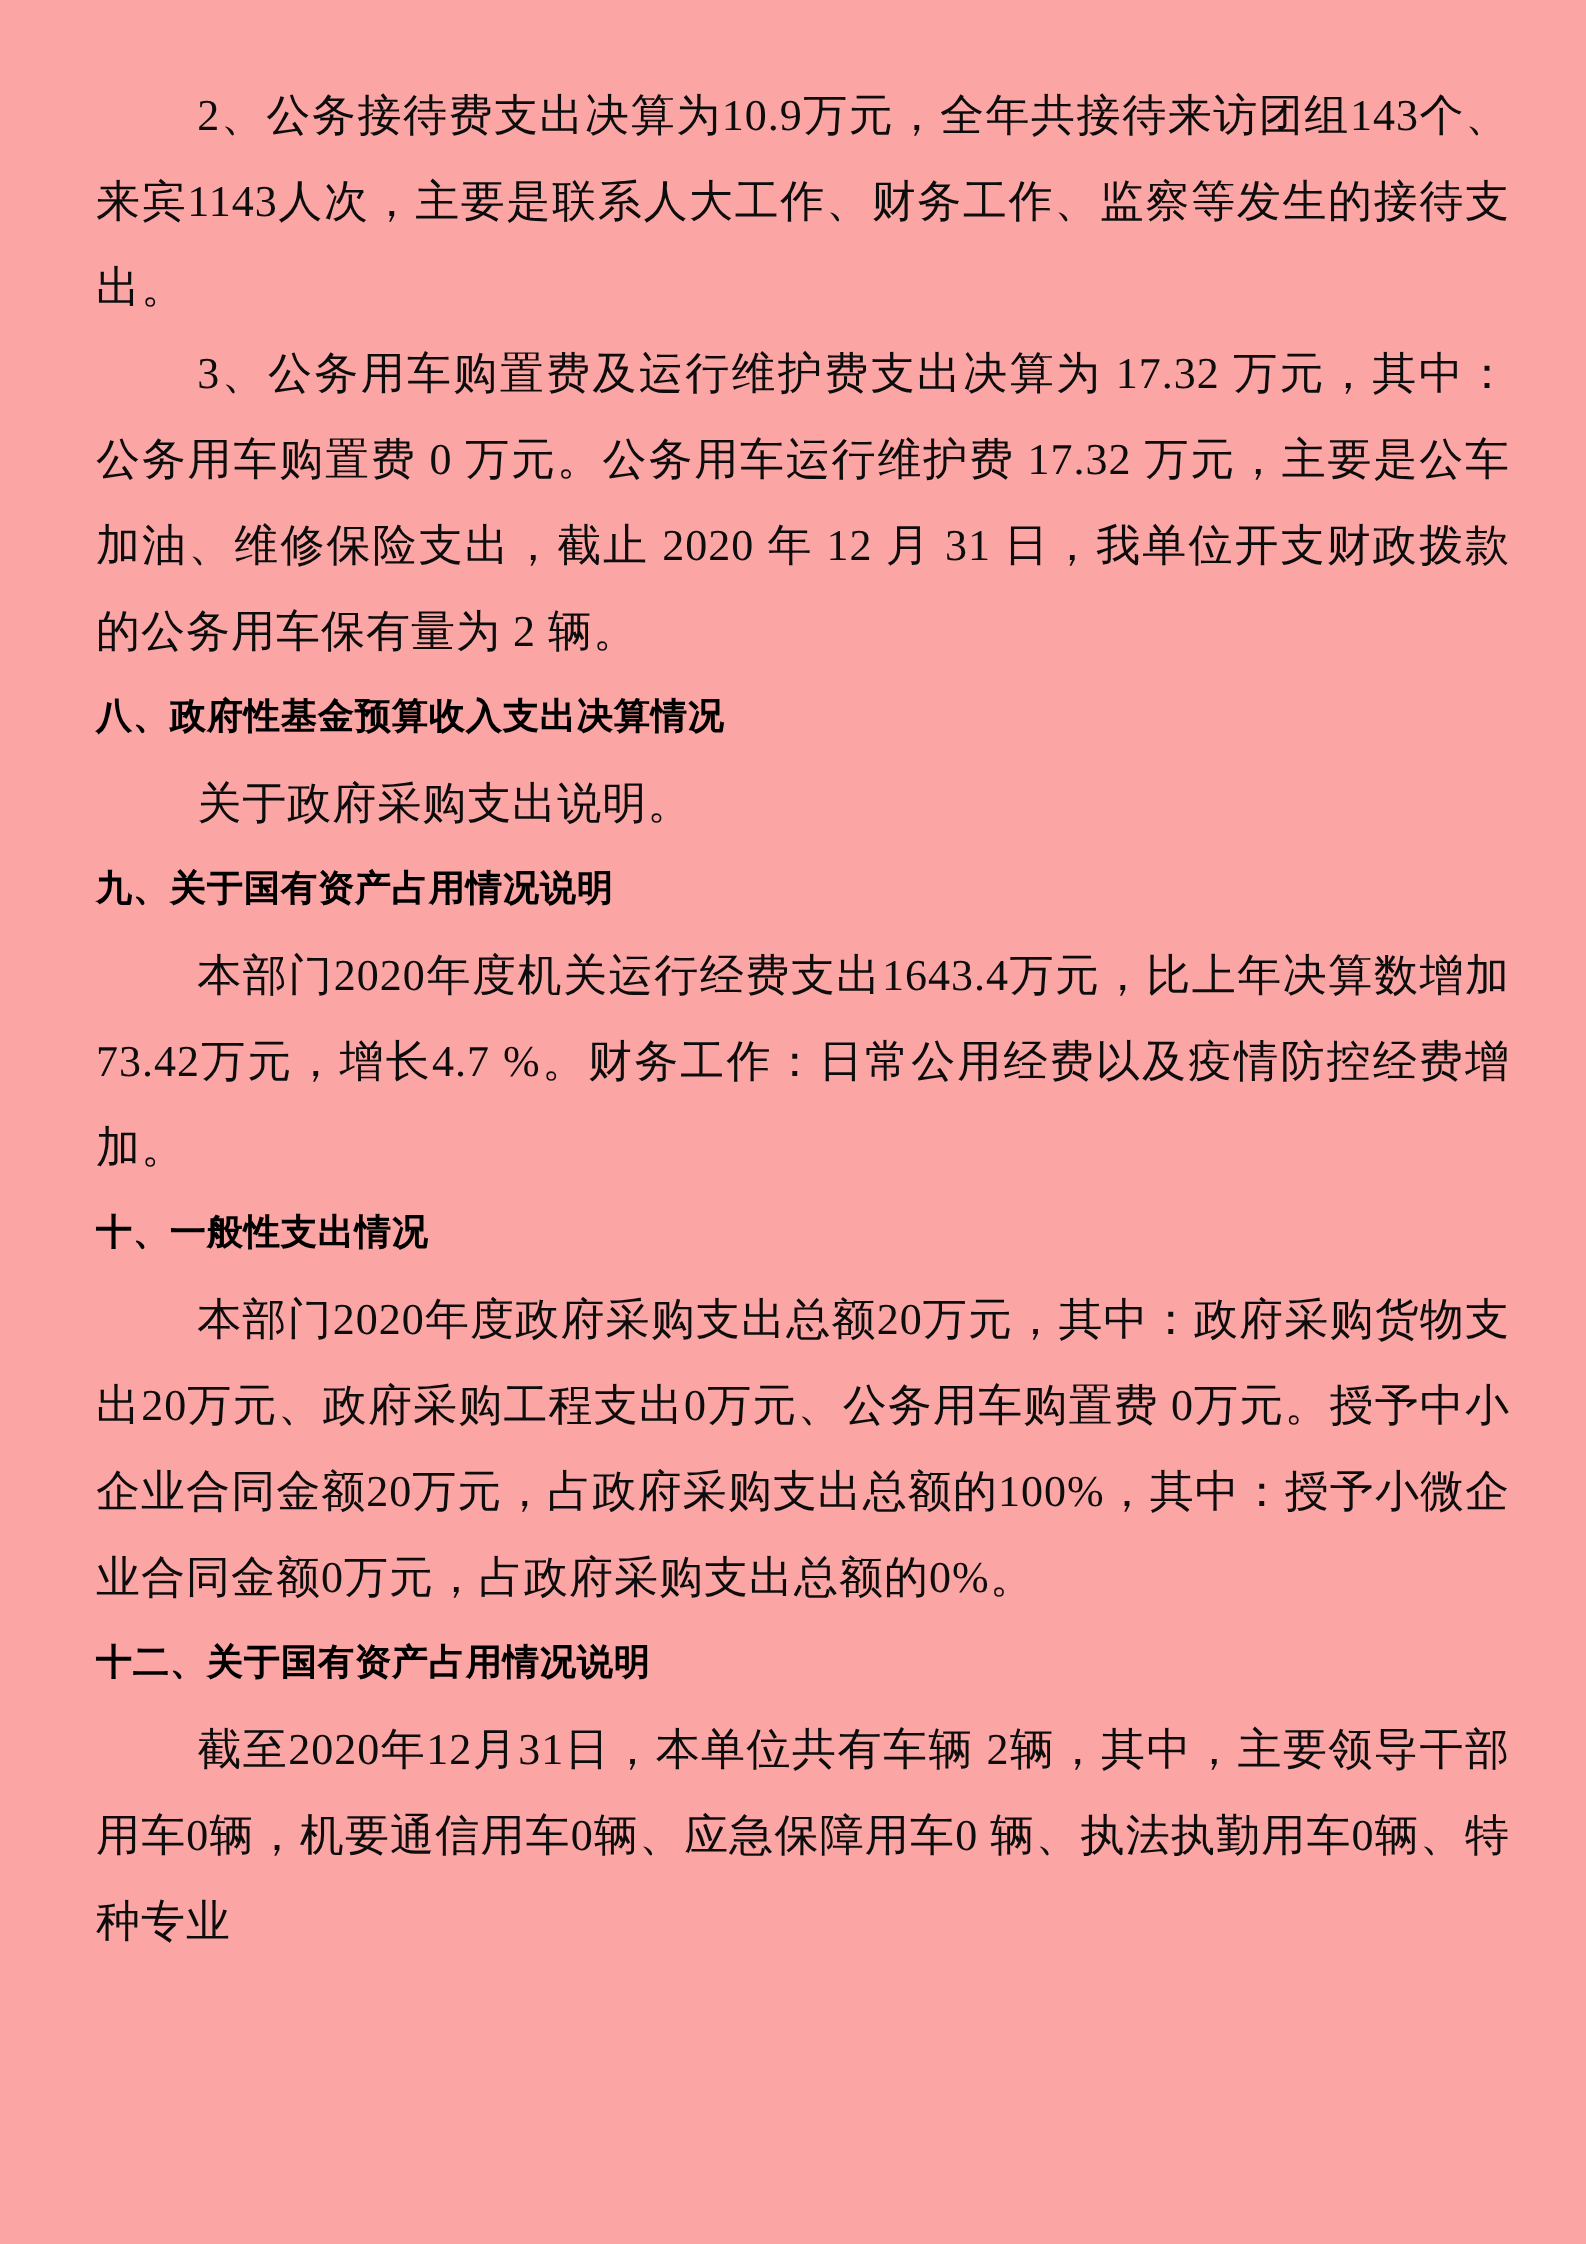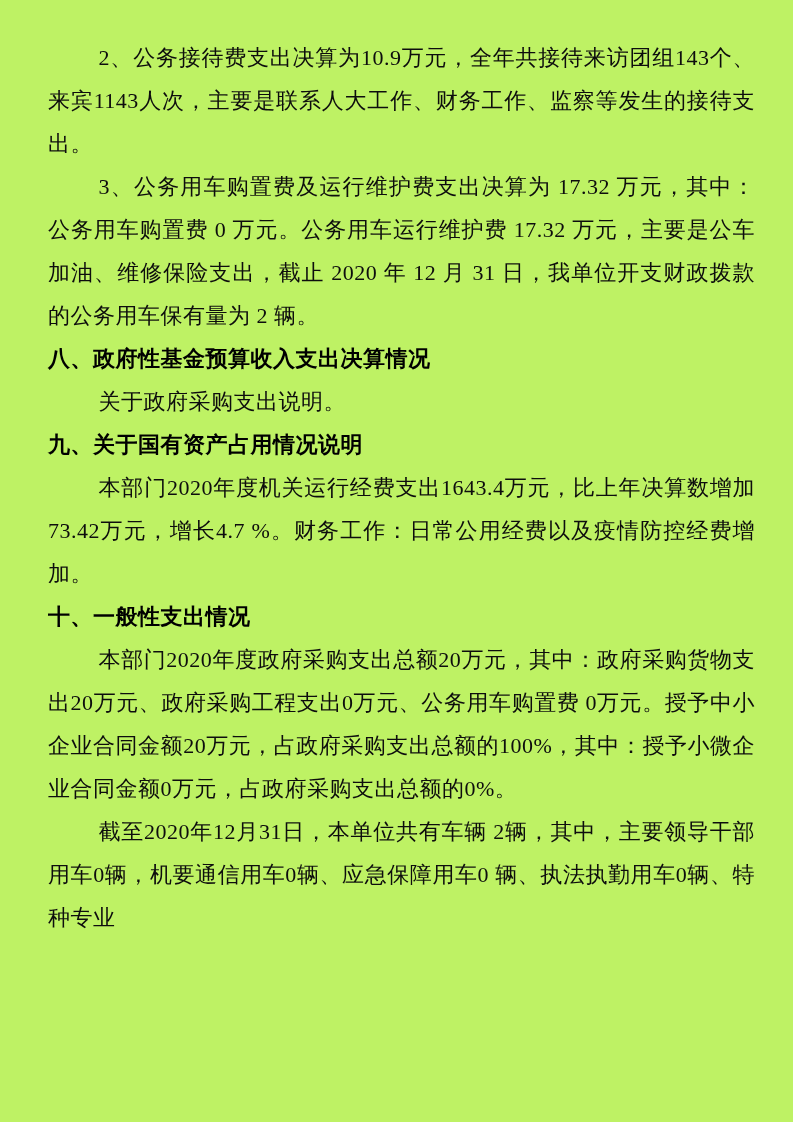--- a/index.html
+++ b/index.html
@@ -5,54 +5,55 @@
   html, body {
     margin: 0;
     padding: 0;
     background: #ffffff;
   }
   .page {
     position: relative;
     width: 793px;
     height: 1122px;
     margin: 0 auto;
-    background: #bef264;
+    background: #fca5a5;
     box-sizing: border-box;
     padding: 36px 38px 0 48px;
     overflow: hidden;
     color: #0d0d0d;
   }
   .para {
     margin: 0;
     font-family: "Liberation Serif", "DejaVu Serif", serif;
     font-size: 22px;
     line-height: 43px;
     text-align: justify;
     text-indent: 2.3em;
     letter-spacing: 0.5px;
     color: #0d0d0d;
   }
   .heading {
     margin: 0;
     font-family: "Liberation Sans", "DejaVu Sans", sans-serif;
     font-weight: bold;
-    font-size: 22px;
+    font-size: 18px;
     line-height: 43px;
     text-align: left;
     text-indent: 0;
     letter-spacing: 0.5px;
     color: #000000;
   }
 </style>
 </head>
 <body>
 
 <div class="page">
   <p class="para">2、公务接待费支出决算为10.9万元，全年共接待来访团组143个、来宾1143人次，主要是联系人大工作、财务工作、监察等发生的接待支出。</p>
   <p class="para">3、公务用车购置费及运行维护费支出决算为 17.32 万元，其中：公务用车购置费 0 万元。公务用车运行维护费 17.32 万元，主要是公车加油、维修保险支出，截止 2020 年 12 月 31 日，我单位开支财政拨款的公务用车保有量为 2 辆。</p>
   <h2 class="heading">八、政府性基金预算收入支出决算情况</h2>
   <p class="para">关于政府采购支出说明。</p>
   <h2 class="heading">九、关于国有资产占用情况说明</h2>
   <p class="para">本部门2020年度机关运行经费支出1643.4万元，比上年决算数增加73.42万元，增长4.7 %。财务工作：日常公用经费以及疫情防控经费增加。</p>
   <h2 class="heading">十、一般性支出情况</h2>
   <p class="para">本部门2020年度政府采购支出总额20万元，其中：政府采购货物支出20万元、政府采购工程支出0万元、公务用车购置费 0万元。授予中小企业合同金额20万元，占政府采购支出总额的100%，其中：授予小微企业合同金额0万元，占政府采购支出总额的0%。</p>
+  <h2 class="heading">十二、关于国有资产占用情况说明</h2>
   <p class="para">截至2020年12月31日，本单位共有车辆 2辆，其中，主要领导干部用车0辆，机要通信用车0辆、应急保障用车0 辆、执法执勤用车0辆、特种专业</p>
 </div>
 
 </body></html>

